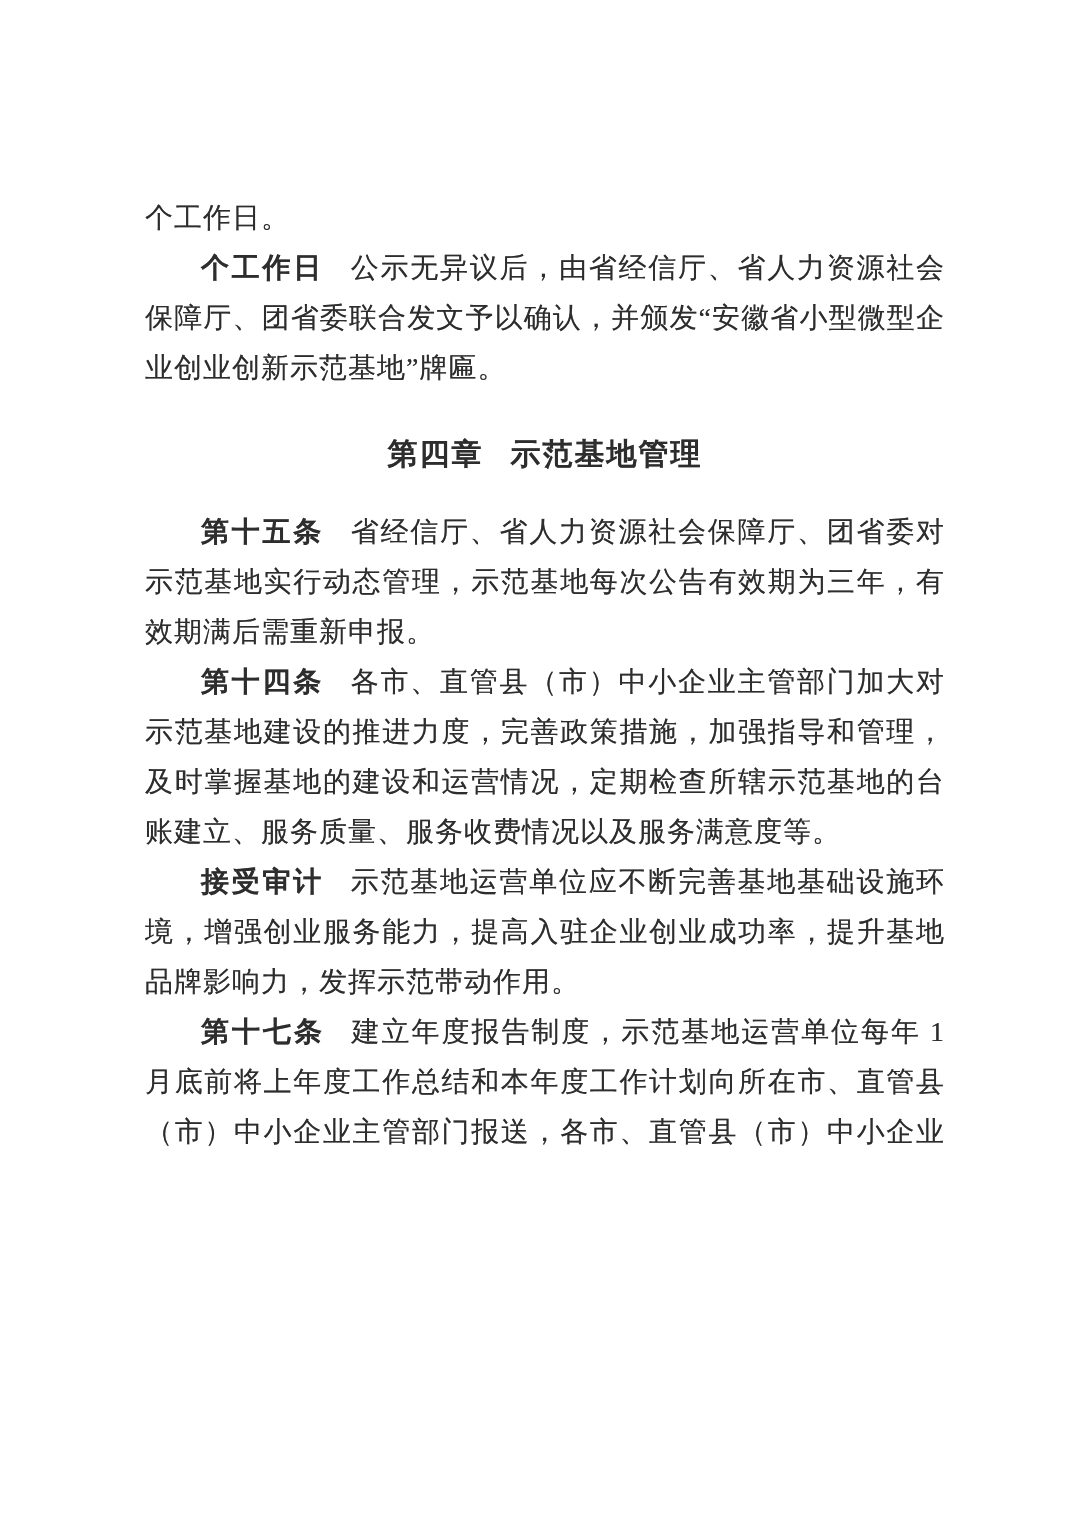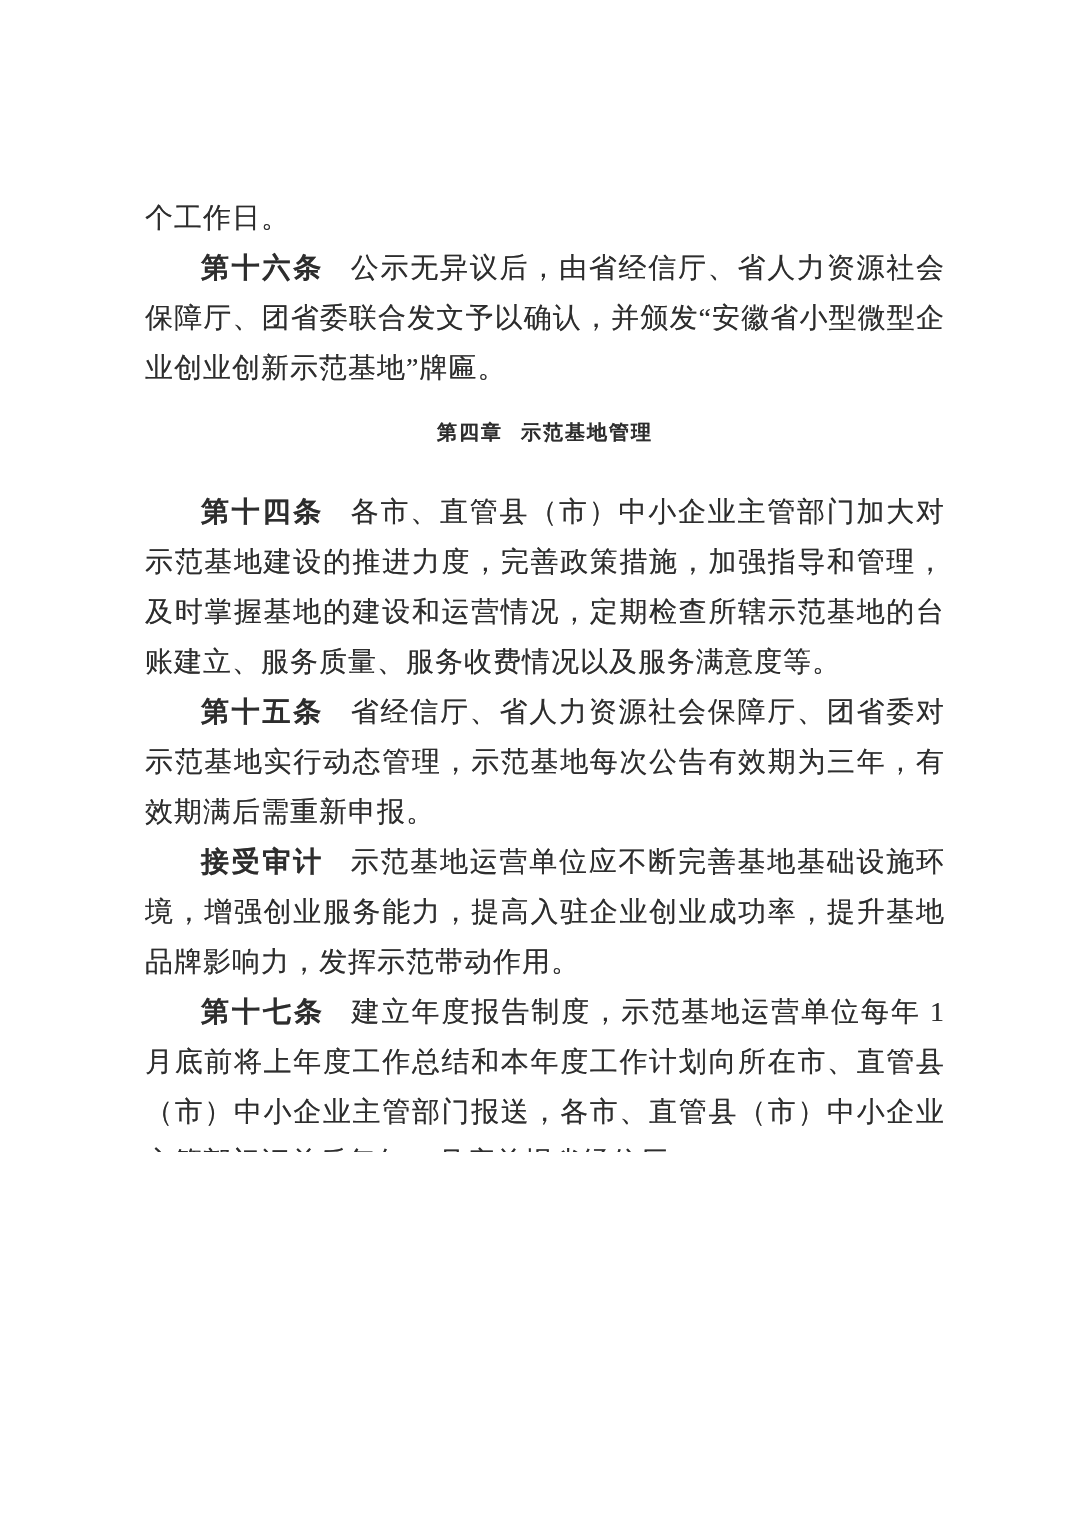--- a/index.html
+++ b/index.html
@@ -37,26 +37,26 @@
   }
   .article-label {
     font-family: "Liberation Sans", sans-serif;
     font-weight: bold;
     margin-right: 0.95em;
     letter-spacing: 2px;
   }
   .chapter-heading {
     text-align: center;
     text-indent: 0;
-    font-family: Liberation Mono, monospace;
+    font-family: Liberation Sans, sans-serif;
     font-weight: bold;
-    font-size: 20px;
+    font-size: 30px;
     line-height: 50px;
     letter-spacing: 2px;
-    margin: 16px 0 28px 0;
+    margin: 36px 0 28px 0;
     text-shadow: 0 0 0.6px rgba(45,45,45,0.55);
   }
   .chapter-title {
     margin-left: 0.9em;
   }
   .page-number {
     position: absolute;
     top: 1382px;
     right: 135px;
     font-size: 25px;
@@ -67,27 +67,27 @@
 </style>
 </head>
 <body>
 
 <div class="page">
 
   <div class="content">
 
     <p class="para continuation"><span>个工作日。</span></p>
 
-    <p class="para"><span class="article-label">第十六条</span><span>公示无异议后，由省经信厅、省人力资源社会保障厅、团省委联合发文予以确认，并颁发“安徽省小型微型企业创业创新示范基地”牌匾。</span></p>
+    <p class="para"><span class="article-label">个工作日</span><span>公示无异议后，由省经信厅、省人力资源社会保障厅、团省委联合发文予以确认，并颁发“安徽省小型微型企业创业创新示范基地”牌匾。</span></p>
 
     <div class="chapter-heading"><span>第四章</span><span class="chapter-title">示范基地管理</span></div>
 
+    <p class="para"><span class="article-label">第十五条</span><span>省经信厅、省人力资源社会保障厅、团省委对示范基地实行动态管理，示范基地每次公告有效期为三年，有效期满后需重新申报。</span></p>
+
     <p class="para"><span class="article-label">第十四条</span><span>各市、直管县（市）中小企业主管部门加大对示范基地建设的推进力度，完善政策措施，加强指导和管理，及时掌握基地的建设和运营情况，定期检查所辖示范基地的台账建立、服务质量、服务收费情况以及服务满意度等。</span></p>
-
-    <p class="para"><span class="article-label">第十五条</span><span>省经信厅、省人力资源社会保障厅、团省委对示范基地实行动态管理，示范基地每次公告有效期为三年，有效期满后需重新申报。</span></p>
 
     <p class="para"><span class="article-label">接受审计</span><span>示范基地运营单位应不断完善基地基础设施环境，增强创业服务能力，提高入驻企业创业成功率，提升基地品牌影响力，发挥示范带动作用。</span></p>
 
     <p class="para"><span class="article-label">第十七条</span><span>建立年度报告制度，示范基地运营单位每年 1 月底前将上年度工作总结和本年度工作计划向所在市、直管县（市）中小企业主管部门报送，各市、直管县（市）中小企业主管部门汇总后每年 3 月底前报省经信厅。</span></p>
 
 
   </div>
 
   <div class="page-number">– 7 –</div>
 

